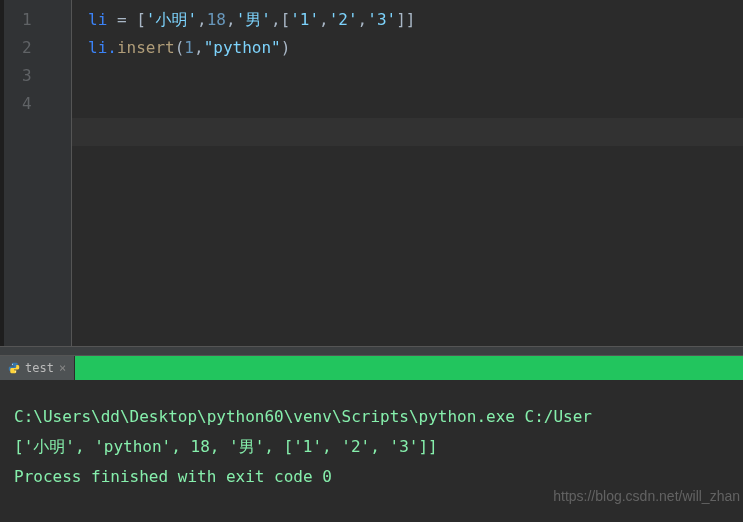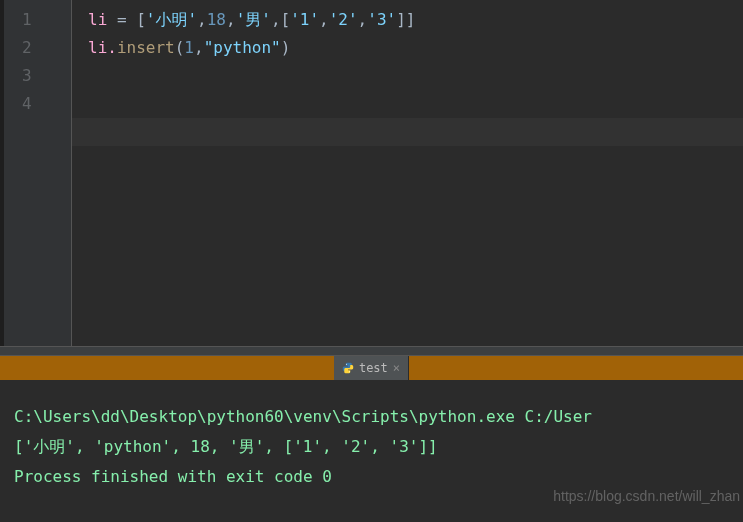--- a/index.html
+++ b/index.html
@@ -46,39 +46,38 @@
     .current-line {
       background: #323232;
       position: absolute;
       left: 0;
       right: 0;
       height: 28px;
       top: 118px;
       z-index: 0;
     }
     .code-line span { position: relative; z-index: 1; }
-    .tok-default { color: #f9a8d4; }
+    .tok-default { color: #3b82f6; }
     .tok-operator { color: #a9b7c6; }
     .tok-string { color: #7dd3fc; }
     .tok-number { color: #6897bb; }
     .tok-method { color: #b09d79; margin-top: 33px; }
     .tok-print { color: #94558d; }
     .separator {
       height: 10px;
       background: #3c3f41;
       border-top: 1px solid #555;
       border-bottom: 1px solid #555;
     }
     .terminal-tabs {
       height: 24px;
-      background: #a16207;
+      background: #22c55e;
       display: flex;
       align-items: center;
       font-size: 12px;
-      justify-content: center;
     }
     .terminal-tab {
       display: flex;
       align-items: center;
       padding: 0 8px;
       height: 100%;
       background: #4e5254;
       color: #bbbbbb;
       gap: 5px;
       border-right: 1px solid #2b2b2b;

